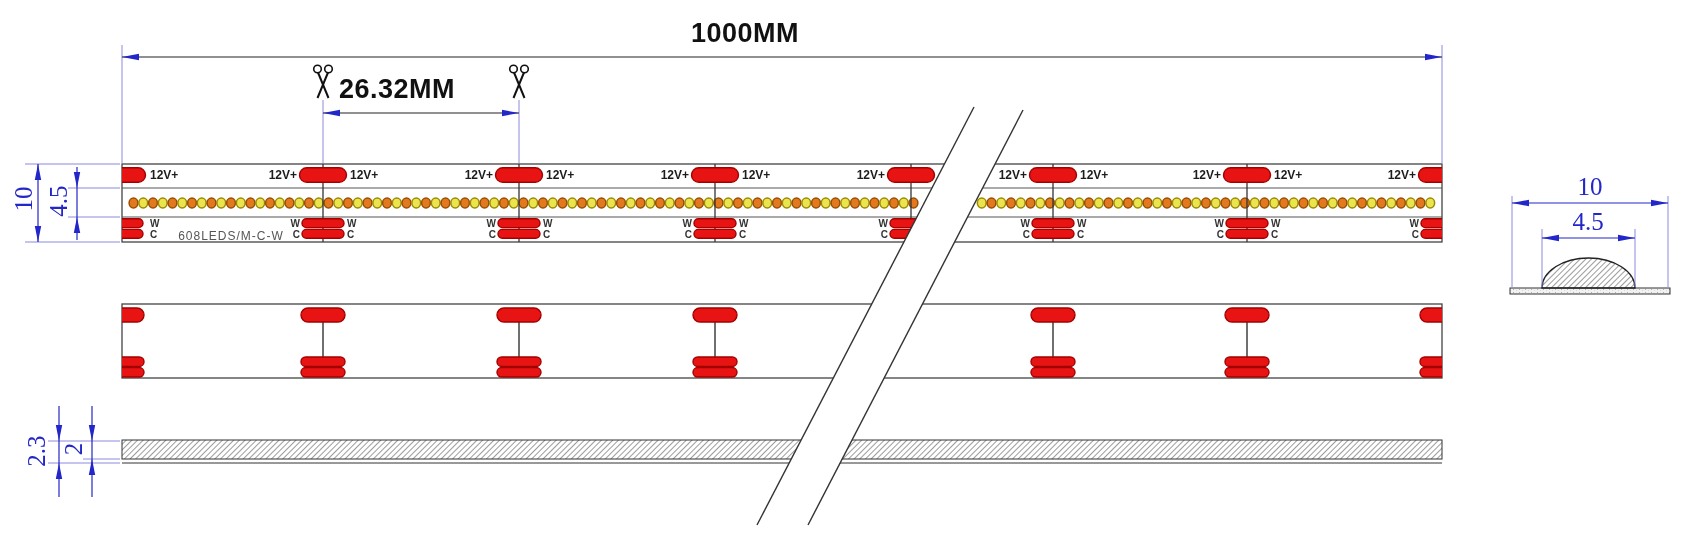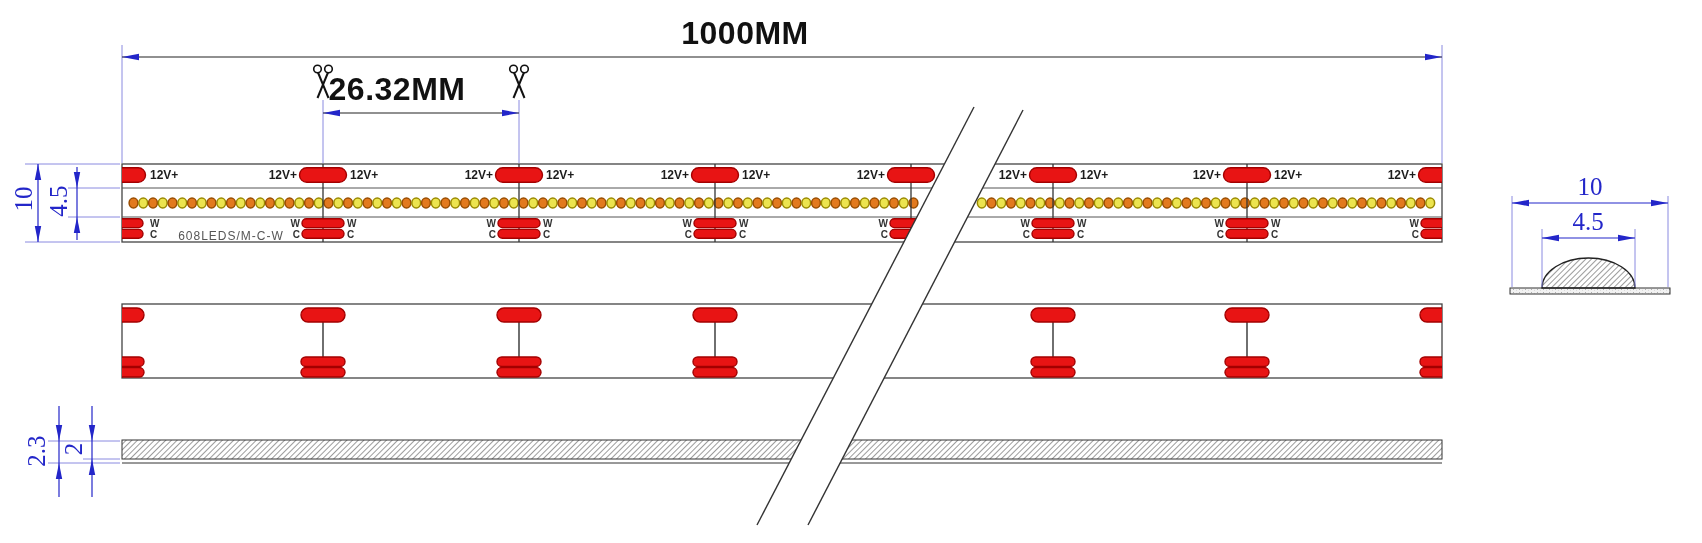--- a/index.html
+++ b/index.html
@@ -1,20 +1,20 @@
 <!DOCTYPE html>
 <html><head>
 <meta charset="utf-8">
 <style>
   html,body{margin:0;padding:0;background:#fff;}
   #canvas{position:relative;width:1702px;height:543px;background:#ffffff;overflow:hidden;
           font-family:"Liberation Sans",sans-serif;}
   #drawing-svg{position:absolute;left:0;top:0;}
   .lbl{position:absolute;white-space:nowrap;}
-  .dim-big{font-size:32px;font-weight:bold;color:#111;letter-spacing:.5px;
+  .dim-big{font-size:27px;font-weight:bold;color:#111;letter-spacing:.5px;
            transform:translate(-50%,-50%);}
   .dim-blue{font-family:"Liberation Serif",serif;font-size:25px;color:#2326c9;
             transform:translate(-50%,-50%);}
   .dim-blue.rot{transform:translate(-50%,-50%) rotate(-90deg);}
   .pad-lbl{font-size:12px;font-weight:600;color:#1c1c1c;}
   .wc-lbl{font-size:10px;font-weight:bold;color:#333;}
   .model-lbl{font-size:12px;color:#565656;letter-spacing:1px;transform:translate(-50%,-50%);}
   .a-left{transform:translate(0,-50%);}
   .a-right{transform:translate(-100%,-50%);}
 </style>

